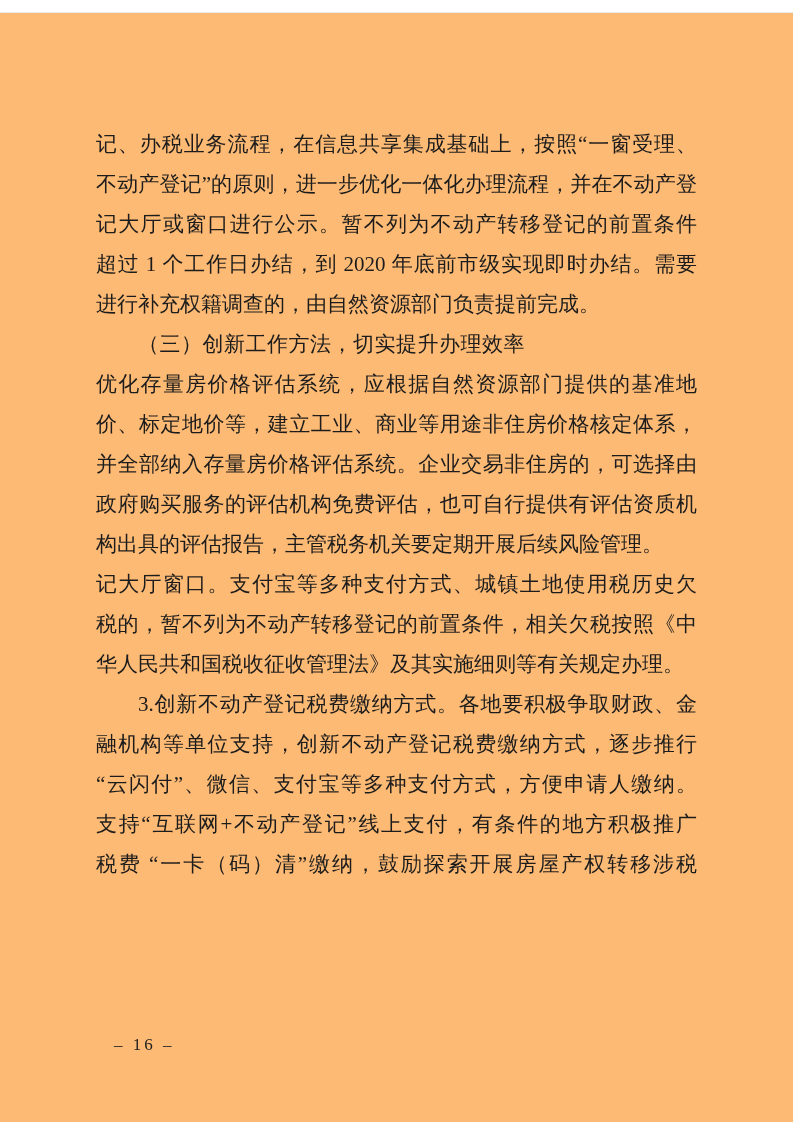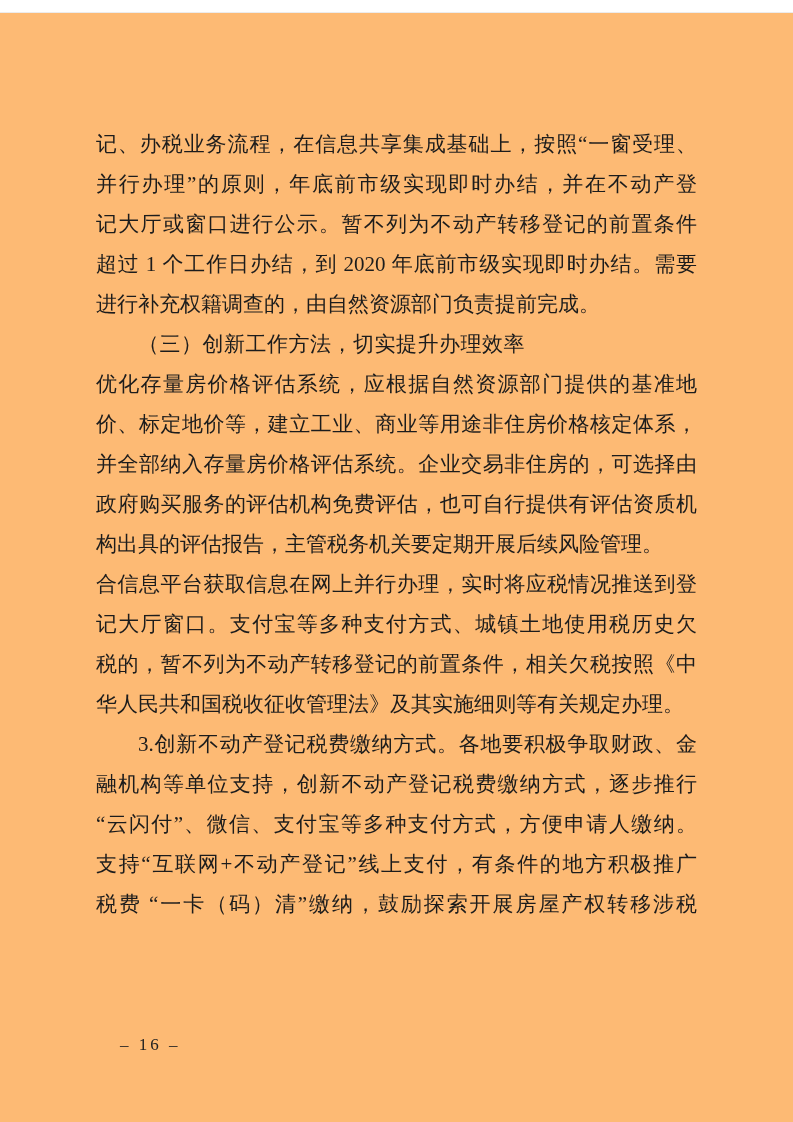--- a/index.html
+++ b/index.html
@@ -47,51 +47,50 @@
     text-justify: inter-character;
   }
   .line.indent {
     text-indent: 2em;
   }
   .line.heading {
     letter-spacing: 0.5px;
   }
   .footer {
     position: absolute;
-    left: 120px;
+    left: 114px;
     top: 1020px;
     height: 26px;
     line-height: 26px;
   }
   .pagenum {
     font-size: 17px;
     letter-spacing: 3px;
     color: #222222;
   }
 </style>
 </head>
 <body>
 
 <div class="page">
   <div class="scan-edge"></div>
 
   <div class="doc-body">
 
   <p class="line justify">记、办税业务流程，在信息共享集成基础上，按照“一窗受理、</p>
-      <p class="line justify">并行办理”的原则，年底前市级实现即时办结，并在不动产登</p>
+      <p class="line justify">不动产登记”的原则，进一步优化一体化办理流程，并在不动产登</p>
       <p class="line justify">记大厅或窗口进行公示。暂不列为不动产转移登记的前置条件</p>
       <p class="line justify">超过 1 个工作日办结，到 2020 年底前市级实现即时办结。需要</p>
       <p class="line">进行补充权籍调查的，由自然资源部门负责提前完成。</p>
       <p class="line heading indent">（三）创新工作方法，切实提升办理效率</p>
       <p class="line justify">优化存量房价格评估系统，应根据自然资源部门提供的基准地</p>
       <p class="line justify">价、标定地价等，建立工业、商业等用途非住房价格核定体系，</p>
       <p class="line justify">并全部纳入存量房价格评估系统。企业交易非住房的，可选择由</p>
       <p class="line justify">政府购买服务的评估机构免费评估，也可自行提供有评估资质机</p>
       <p class="line">构出具的评估报告，主管税务机关要定期开展后续风险管理。</p>
-      <p class="line justify">合信息平台获取信息在网上并行办理，实时将应税情况推送到登</p>
       <p class="line justify">记大厅窗口。支付宝等多种支付方式、城镇土地使用税历史欠</p>
       <p class="line justify">税的，暂不列为不动产转移登记的前置条件，相关欠税按照《中</p>
       <p class="line">华人民共和国税收征收管理法》及其实施细则等有关规定办理。</p>
       <p class="line justify indent">3.创新不动产登记税费缴纳方式。各地要积极争取财政、金</p>
       <p class="line justify">融机构等单位支持，创新不动产登记税费缴纳方式，逐步推行</p>
       <p class="line justify">“云闪付”、微信、支付宝等多种支付方式，方便申请人缴纳。</p>
       <p class="line justify">支持“互联网+不动产登记”线上支付，有条件的地方积极推广</p>
       <p class="line justify">税费 “一卡（码）清”缴纳，鼓励探索开展房屋产权转移涉税</p>
     </div>
 

